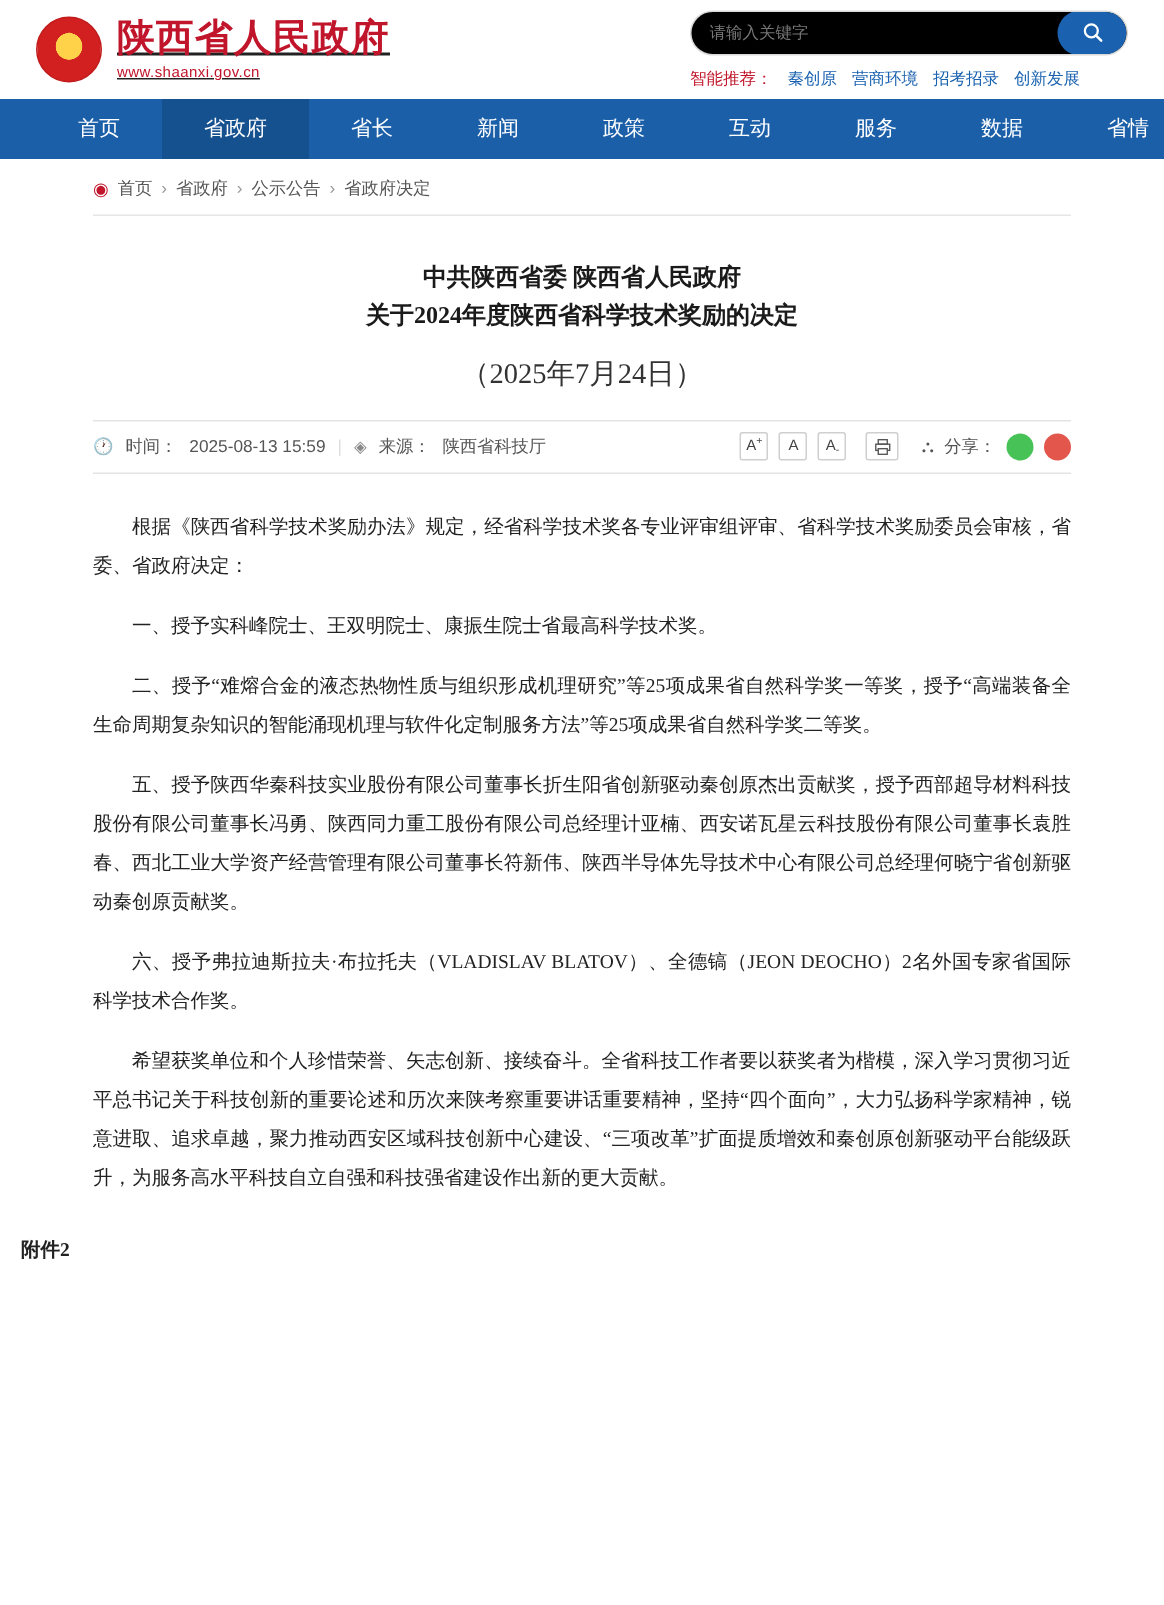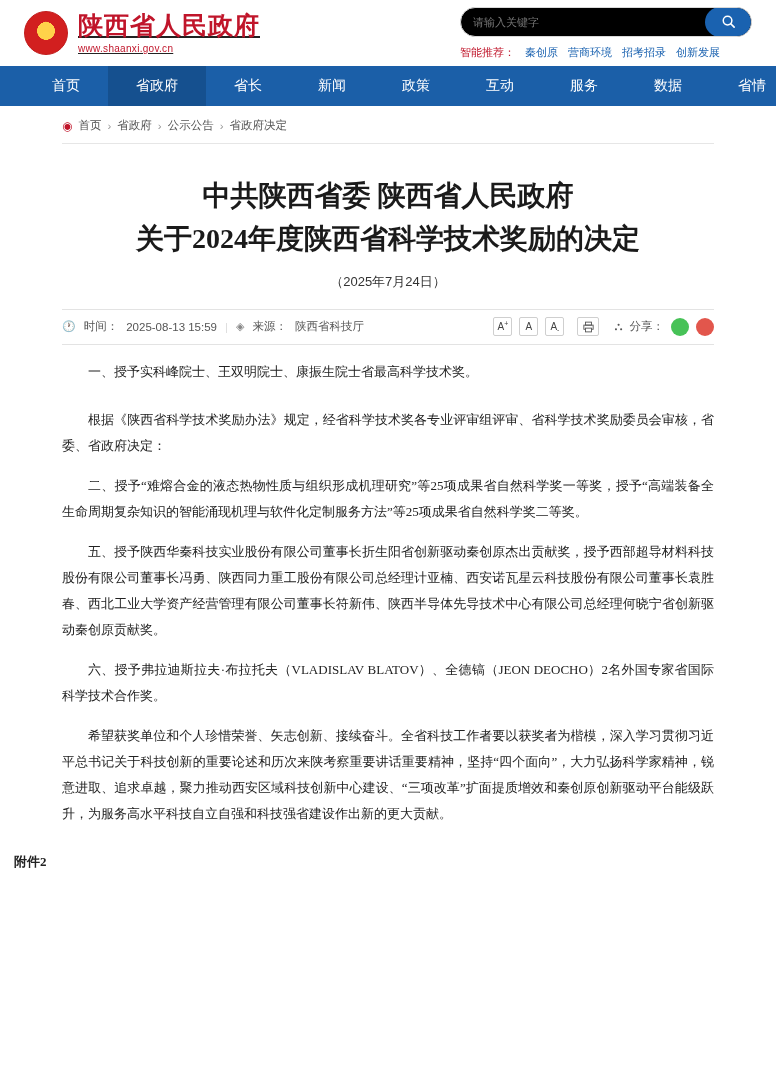--- a/index.html
+++ b/index.html
@@ -124,32 +124,32 @@
   }
   .crumb-pin { color: #c0152a; font-size: 12px; }
   .crumb-sep { color: #999; }
   .crumb-link { color: #555; text-decoration: none; }
 
   
   .article { padding: 0 62px; }
   .art-title {
     text-align: center;
     font-family: "Liberation Serif", "DejaVu Serif", serif;
-    font-size: 28px;
+    font-size: 16px;
     font-weight: bold;
     color: #1a1a1a;
     line-height: 1.55;
     margin-top: 30px;
   }
   .art-date-line {
     text-align: center;
-    font-size: 13px;
+    font-size: 19px;
     color: #333;
     margin-top: 12px;
-    font-family: Liberation Sans, sans-serif;
+    font-family: Liberation Serif, serif;
   }
   .meta-bar {
     margin-top: 18px;
     border-top: 1px solid #e3e3e3;
     border-bottom: 1px solid #e3e3e3;
     height: 36px;
     display: flex;
     align-items: center;
     font-size: 11.5px;
     color: #555;
@@ -293,22 +293,22 @@
             <rect x="4" y="9.5" width="8" height="5" fill="#fff" stroke="#555" stroke-width="1.2"></rect>
           </svg>
         </span>
         <span class="share-label">⛬</span>
         <span>分享：</span>
         <span class="share-ico share-wx"></span>
         <span class="share-ico share-wb"></span>
       </span>
     </div>
 
+    <p class="para first">根据《陕西省科学技术奖励办法》规定，经省科学技术奖各专业评审组评审、省科学技术奖励委员会审核，省委、省政府决定：</p>
     <p class="para">一、授予实科峰院士、王双明院士、康振生院士省最高科学技术奖。</p>
-    <p class="para first">根据《陕西省科学技术奖励办法》规定，经省科学技术奖各专业评审组评审、省科学技术奖励委员会审核，省委、省政府决定：</p>
     <p class="para">二、授予“难熔合金的液态热物性质与组织形成机理研究”等25项成果省自然科学奖一等奖，授予“高端装备全生命周期复杂知识的智能涌现机理与软件化定制服务方法”等25项成果省自然科学奖二等奖。</p>
     <p class="para">五、授予陕西华秦科技实业股份有限公司董事长折生阳省创新驱动秦创原杰出贡献奖，授予西部超导材料科技股份有限公司董事长冯勇、陕西同力重工股份有限公司总经理计亚楠、西安诺瓦星云科技股份有限公司董事长袁胜春、西北工业大学资产经营管理有限公司董事长符新伟、陕西半导体先导技术中心有限公司总经理何晓宁省创新驱动秦创原贡献奖。</p>
     <p class="para">六、授予弗拉迪斯拉夫·布拉托夫（VLADISLAV BLATOV）、全德镐（JEON DEOCHO）2名外国专家省国际科学技术合作奖。</p>
     <p class="para">希望获奖单位和个人珍惜荣誉、矢志创新、接续奋斗。全省科技工作者要以获奖者为楷模，深入学习贯彻习近平总书记关于科技创新的重要论述和历次来陕考察重要讲话重要精神，坚持“四个面向”，大力弘扬科学家精神，锐意进取、追求卓越，聚力推动西安区域科技创新中心建设、“三项改革”扩面提质增效和秦创原创新驱动平台能级跃升，为服务高水平科技自立自强和科技强省建设作出新的更大贡献。</p>
   </div>
 
   <div class="attach-label">附件2</div>
 
 </div>
 

